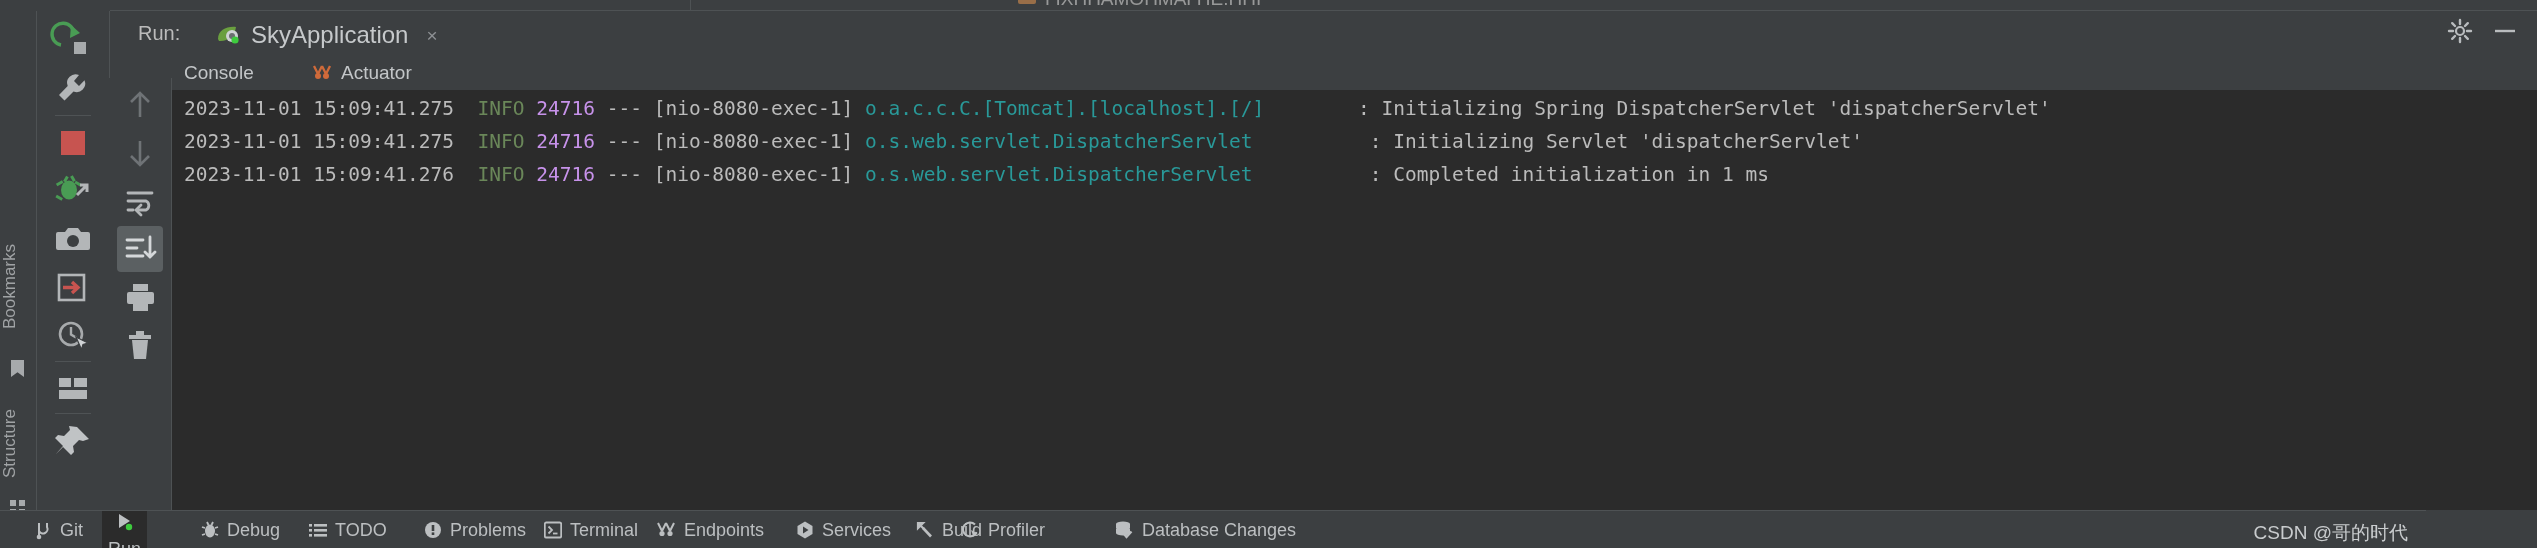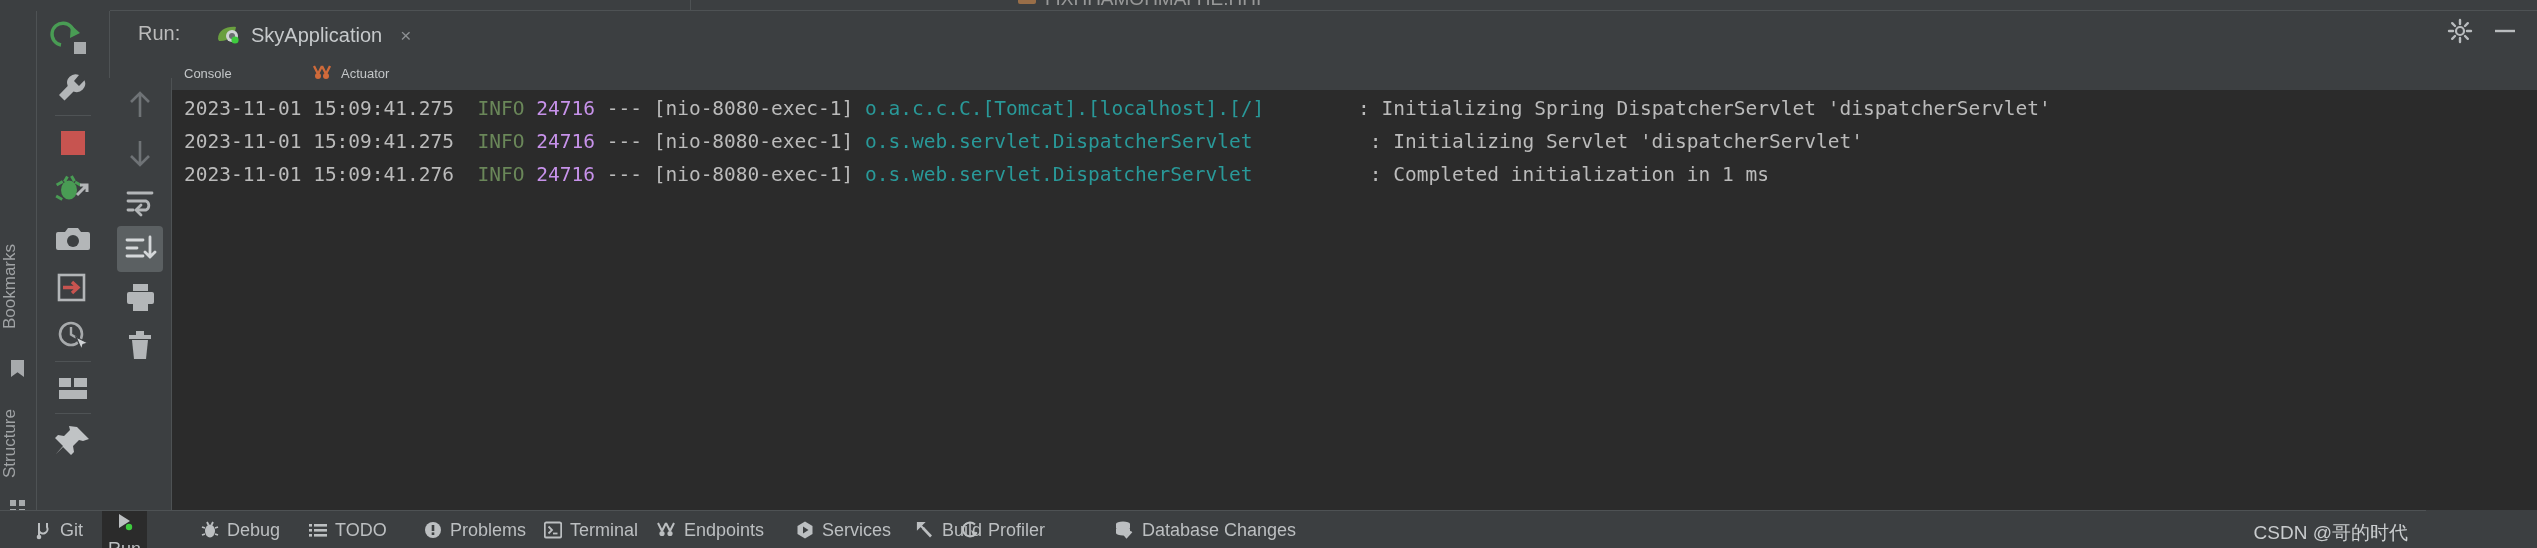--- a/index.html
+++ b/index.html
@@ -34,30 +34,30 @@
   
   .concol{position:absolute;left:109px;top:78px;width:62px;height:432px;background:#3c3f41;
           border-right:1px solid #4e5254;}
   .conbtn{position:absolute;left:8px;width:46px;height:46px;border-radius:4px;}
   .conbtn.sel{background:#5b6062;}
 
   
   .runhdr{position:absolute;left:110px;top:11px;width:2427px;height:44px;background:#3c3f41;}
   .run-label{position:absolute;left:28px;top:11px;font-size:20px;color:#bbbbbb;}
   .run-tab{position:absolute;left:100px;top:4px;height:40px;display:flex;align-items:center;gap:9px;padding:0 6px;}
-  .run-tab .name{font-size:20px;color:#c6c9cb;}
+  .run-tab .name{font-size:24px;color:#c6c9cb;}
   .run-tab .xbtn{font-size:19px;color:#8d9093;margin-left:9px;line-height:1;}
   .run-tab-underline{position:absolute;left:384px;top:46px;width:1044px;height:4px;background:#9a9fa2;border-radius:2px;}
 
   
   .wctl{position:absolute;top:18px;width:26px;height:26px;}
 
   
   .tabbar{position:absolute;left:171px;top:50px;width:2366px;height:40px;background:#3c3f41;}
-  .tabitem{position:absolute;top:6px;height:34px;display:flex;align-items:center;gap:8px;font-size:13px;color:#c3c6c8;}
+  .tabitem{position:absolute;top:6px;height:34px;display:flex;align-items:center;gap:8px;font-size:19px;color:#c3c6c8;}
   .tab-underline{position:absolute;left:13px;top:45px;width:96px;height:3px;background:#9ba0a3;}
 
   
   .console{position:absolute;left:172px;top:90px;width:2365px;height:420px;background:#2b2b2b;overflow:hidden;}
   .logline{position:absolute;left:12px;white-space:pre;font-family:"DejaVu Sans Mono","Liberation Mono",monospace;
            font-size:19.5px;line-height:22px;letter-spacing:0px;}
   .c-default{color:#bbbbbb;}
   .c-info{color:#6a8759;}
   .c-pid{color:#c792ea;}
   .c-dash{color:#bbbbbb;}

